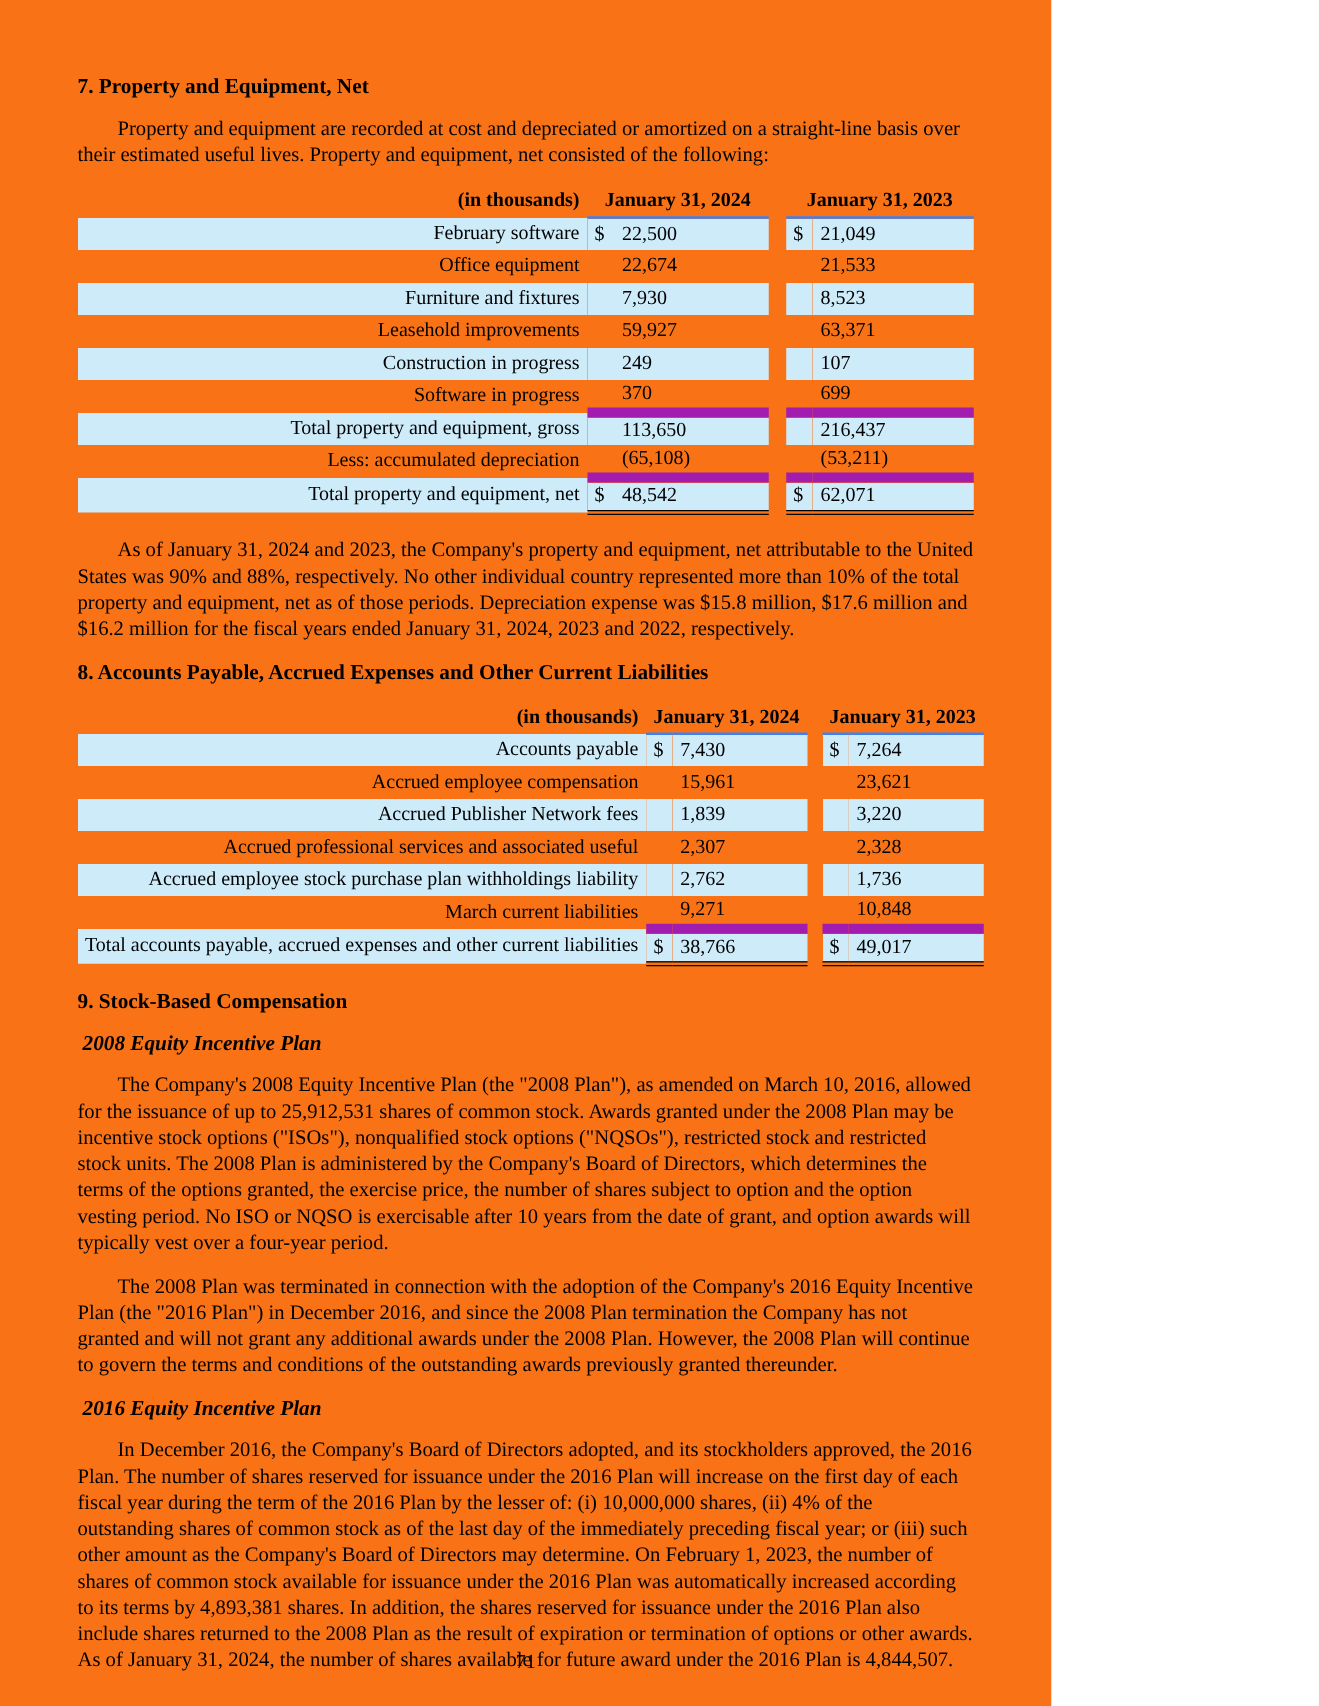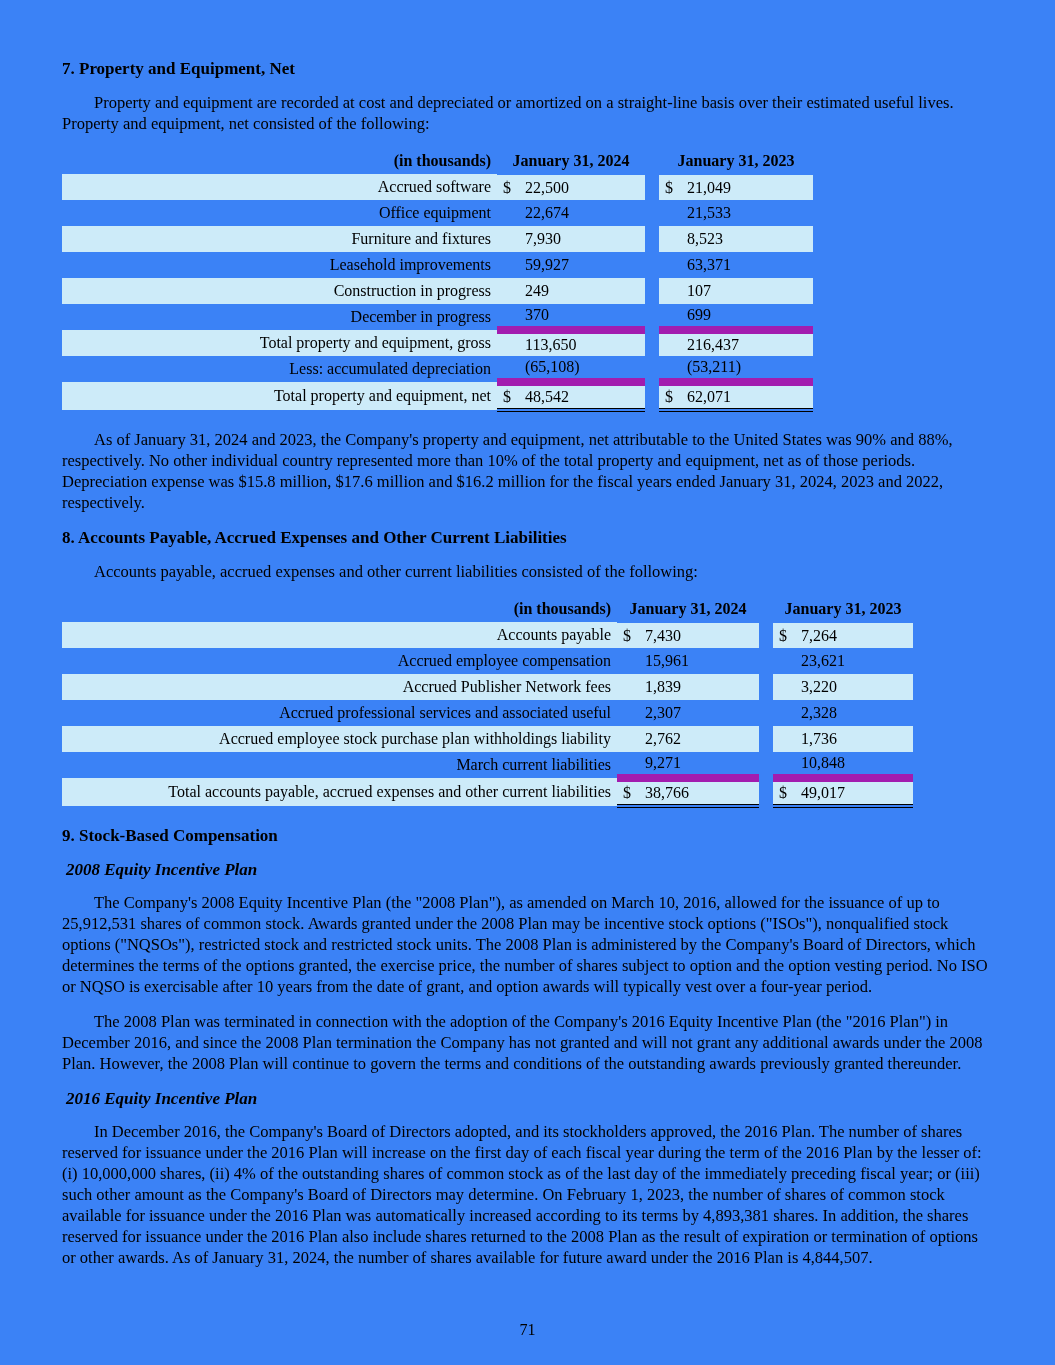--- a/index.html
+++ b/index.html
@@ -1,20 +1,20 @@
 <!DOCTYPE html>
 <html style="--color-row-highlight: #cdebf9;"><head>
 <meta charset="utf-8">
 <style>
   * { box-sizing: border-box; }
   html, body { margin: 0; padding: 0; background: #ffffff; }
   .page {
-    width: 1055px;
+    width: 841px;
     height: 1365px;
-    background: #3b82f6;
+    background: #f97316;
     color: #000000;
     font-family: "Liberation Serif", serif;
     padding: 58px 62px 0 62px;
     position: relative;
     overflow: hidden;
   }
   .sec-heading {
     font-size: 17px;
     font-weight: bold;
     margin: 0 0 13px 0;
@@ -91,21 +91,21 @@
         <col style="width:132px">
     </colgroup>
     <tbody>
       <tr>
         <td class="lbl unit">(in thousands)</td>
         <td class="colhead" colspan="2">January 31, 2024</td>
         <td class="gap"></td>
         <td class="colhead" colspan="2">January 31, 2023</td>
       </tr>
       <tr class="shaded">
-        <td class="lbl">Accrued software</td>
+        <td class="lbl">February software</td>
         <td class="money dol">$</td>
         <td class="money val">22,500</td>
         <td class="gap"></td>
         <td class="money dol">$</td>
         <td class="money val">21,049</td>
       </tr>
       <tr>
         <td class="lbl">Office equipment</td>
         <td class="money dol"></td>
         <td class="money val">22,674</td>
@@ -131,21 +131,21 @@
       </tr>
       <tr class="shaded">
         <td class="lbl">Construction in progress</td>
         <td class="money dol"></td>
         <td class="money val">249</td>
         <td class="gap"></td>
         <td class="money dol"></td>
         <td class="money val">107</td>
       </tr>
       <tr class="rule">
-        <td class="lbl">December in progress</td>
+        <td class="lbl">Software in progress</td>
         <td class="money dol"></td>
         <td class="money val">370</td>
         <td class="gap"></td>
         <td class="money dol"></td>
         <td class="money val">699</td>
       </tr>
       <tr class="shaded">
         <td class="lbl">Total property and equipment, gross</td>
         <td class="money dol"></td>
         <td class="money val">113,650</td>
@@ -168,21 +168,20 @@
         <td class="gap"></td>
         <td class="money dol">$</td>
         <td class="money val">62,071</td>
       </tr>
     </tbody>
   </table>
 
   <p class="para">As of January 31, 2024 and 2023, the Company's property and equipment, net attributable to the United States was 90% and 88%, respectively. No other individual country represented more than 10% of the total property and equipment, net as of those periods. Depreciation expense was $15.8 million, $17.6 million and $16.2 million for the fiscal years ended January 31, 2024, 2023 and 2022, respectively.</p>
 
   <div class="sec-heading">8. Accounts Payable, Accrued Expenses and Other Current Liabilities</div>
-  <p class="para">Accounts payable, accrued expenses and other current liabilities consisted of the following:</p>
 
   <table class="fin">
     <colgroup>
       <col style="width:555px">
         <col style="width:22px">
         <col style="width:120px">
         <col style="width:14px">
         <col style="width:22px">
         <col style="width:118px">
     </colgroup>

